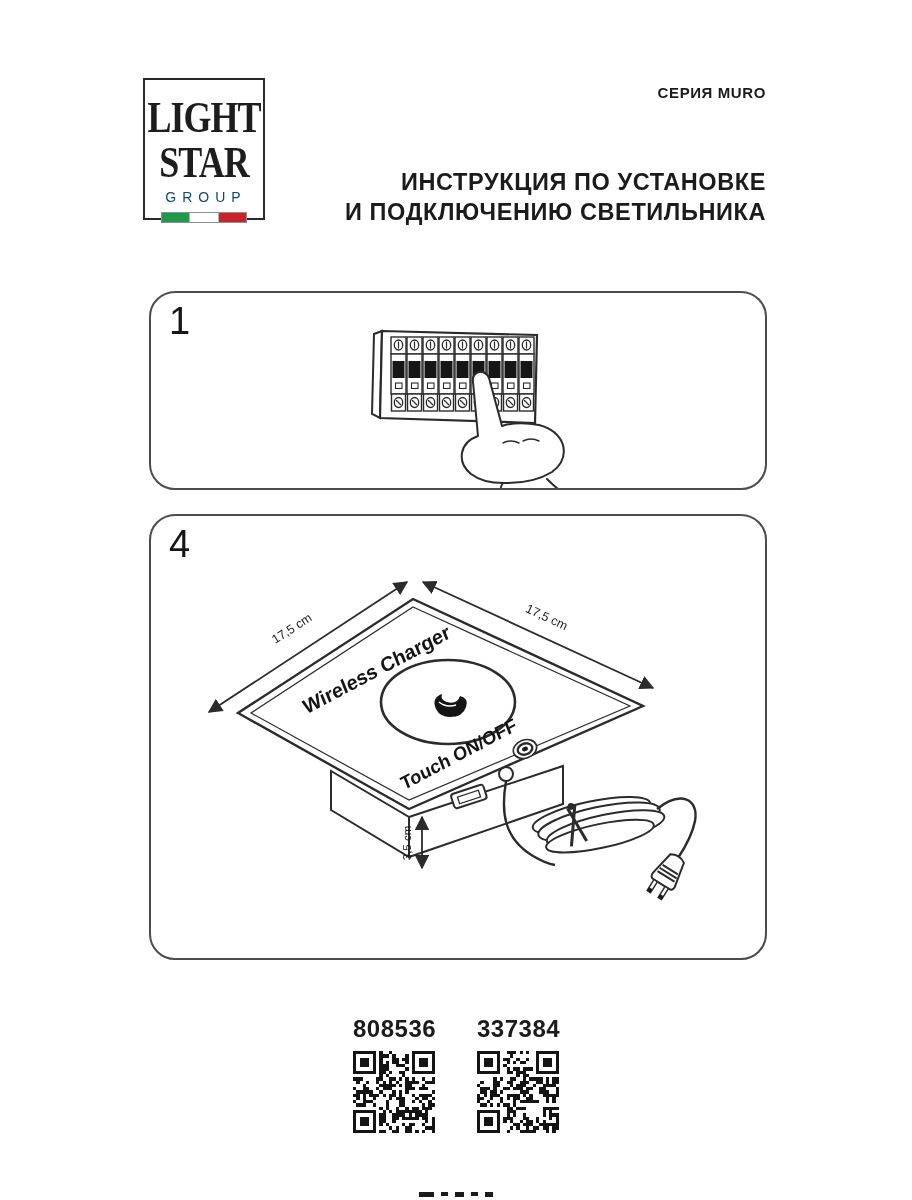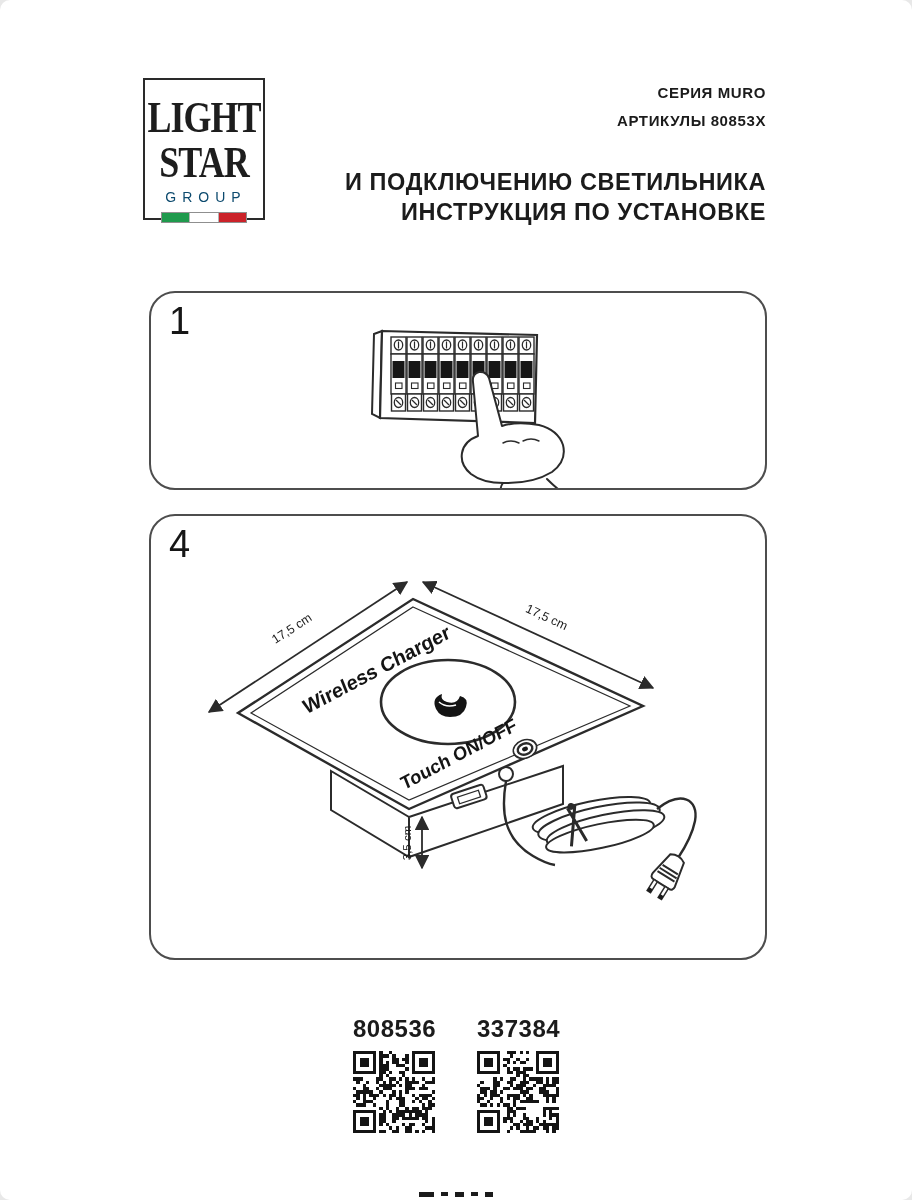--- a/index.html
+++ b/index.html
@@ -1,18 +1,18 @@
 <!DOCTYPE html>
 <html><head>
 <meta charset="utf-8">
 <style>
   html,body{margin:0;padding:0;background:#e8e8e8;}
   .page{
     position:relative;width:912px;height:1200px;margin:0 auto;background:#ffffff;
-    font-family:"Liberation Sans",sans-serif;color:#1b1b1b;overflow:hidden;border-radius:10px;
+    font-family:"Liberation Sans",sans-serif;color:#1b1b1b;overflow:hidden;
   }
   
   .logo-box{
     position:absolute;left:143px;top:78px;width:118px;height:138px;
     border:2px solid #2a2a2a;background:#fff;text-align:center;
   }
   .logo-words{
     margin-top:15px;font-family:"Liberation Serif",serif;font-weight:700;
     font-size:36px;line-height:37px;letter-spacing:-1px;color:#1d1d1d;
     transform:scaleY(1.22);transform-origin:center top;height:92px;
@@ -82,25 +82,24 @@
     <div class="logo-group">GROUP</div>
     <div class="logo-flag">
       <span class="flag-g"></span>
       <span class="flag-w"></span>
       <span class="flag-r"></span>
     </div>
   </div>
 
   <div class="hdr-top">
     <div>СЕРИЯ MURO</div>
-    <div>АРТИКУЛЫ 80853X</div>
   </div>
   <div class="hdr-title">
+    <div>ИНСТРУКЦИЯ ПО УСТАНОВКЕ</div>
     <div>И ПОДКЛЮЧЕНИЮ СВЕТИЛЬНИКА</div>
-    <div>ИНСТРУКЦИЯ ПО УСТАНОВКЕ</div>
   </div>
 
   <section class="panel panel1">
     <div class="step-num">1</div>
     <svg class="illus" viewBox="0 0 614 195" preserveAspectRatio="none">
       <defs>
         <g id="brkmod">
           <rect x="0" y="0" width="15" height="17" fill="#fff" stroke="#2b2b2b" stroke-width="1.4"></rect>
           <ellipse cx="7.5" cy="8" rx="4.2" ry="5" fill="#fff" stroke="#2b2b2b" stroke-width="1.3"></ellipse>
           <line x1="7.5" y1="4.5" x2="7.5" y2="11.5" stroke="#2b2b2b" stroke-width="1.2"></line>

